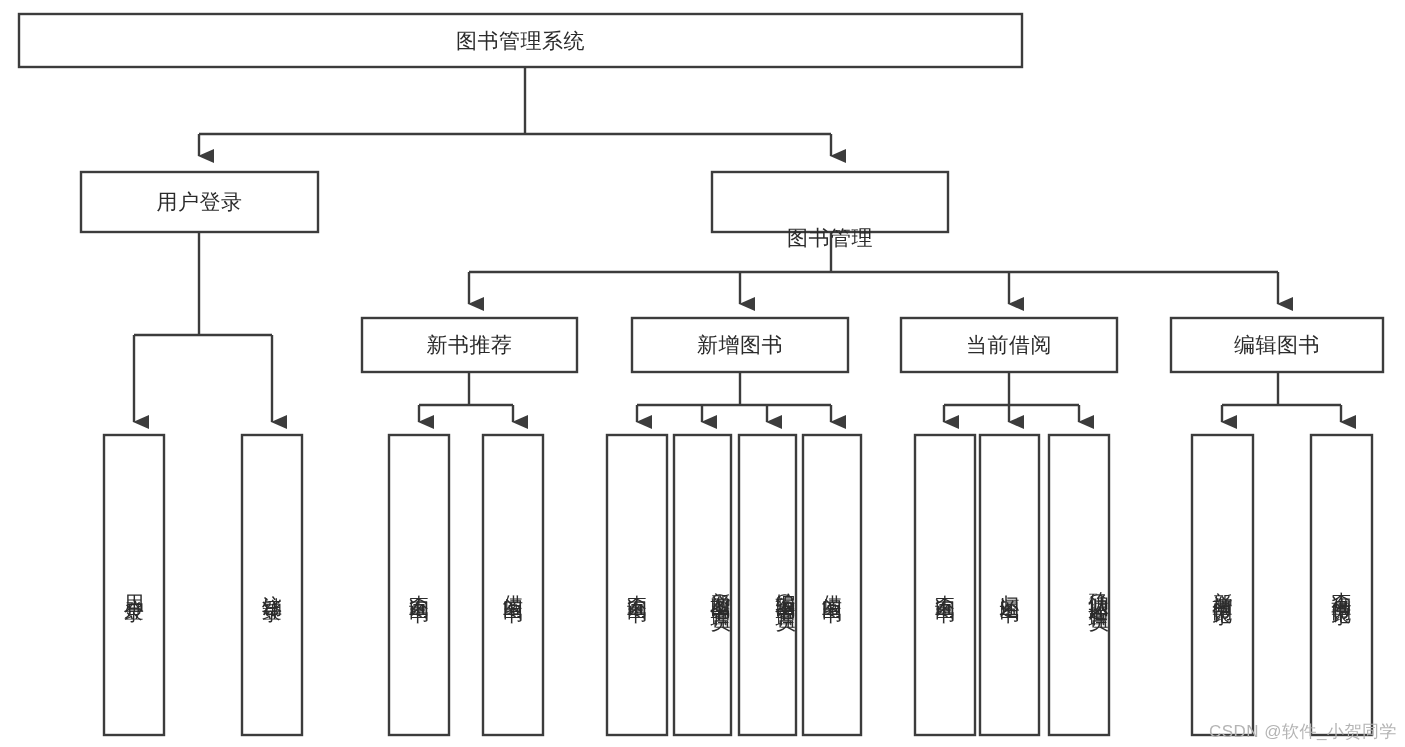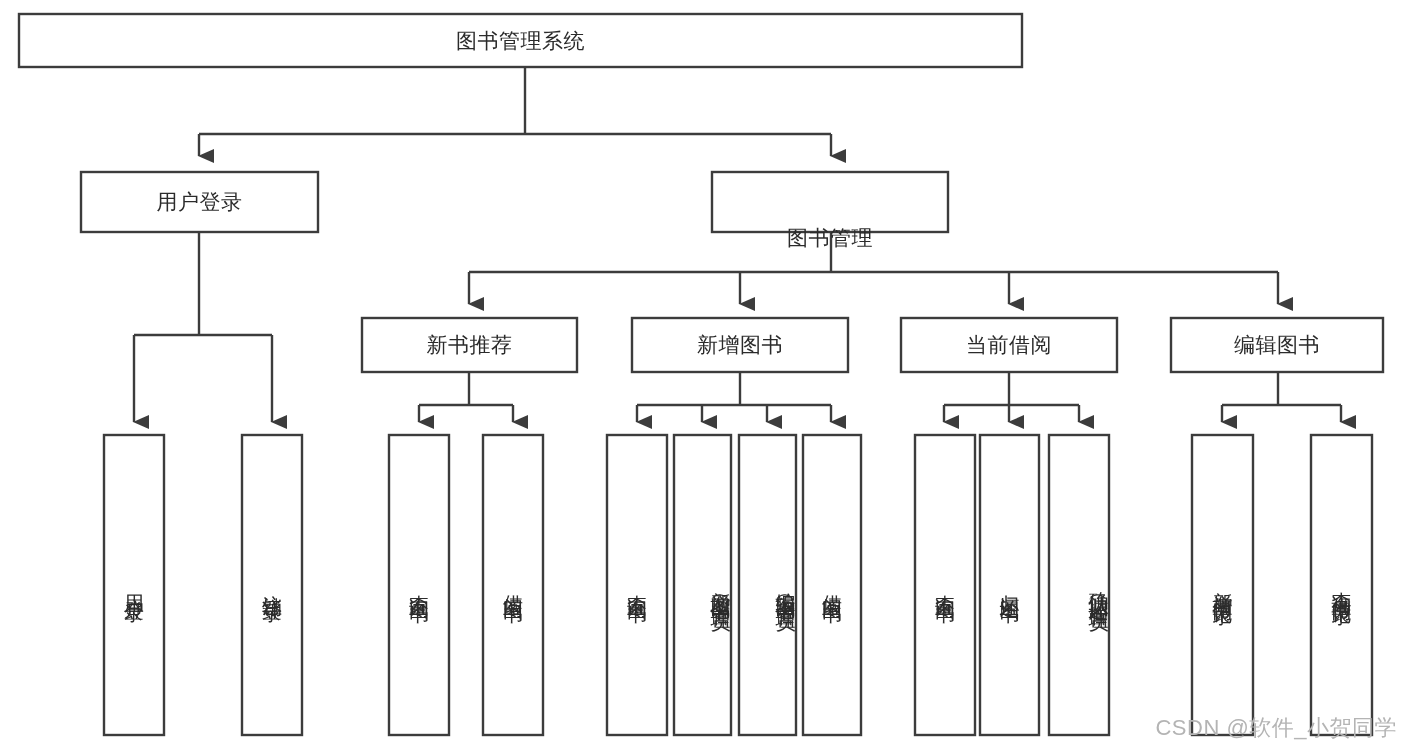--- a/index.html
+++ b/index.html
@@ -56,21 +56,21 @@
     writing-mode: vertical-rl;
     text-orientation: upright;
     font-size: 20px;
     letter-spacing: 3px;
     line-height: 1.05;
   }
   .watermark {
     position: absolute;
     right: 8px;
     bottom: 4px;
-    font-size: 22px;
+    font-size: 17px;
     color: #b4b4b4;
     letter-spacing: 0.5px;
     white-space: nowrap;
     text-align: right;
   }
 </style>
 </head>
 <body>
 
 <div id="canvas">

